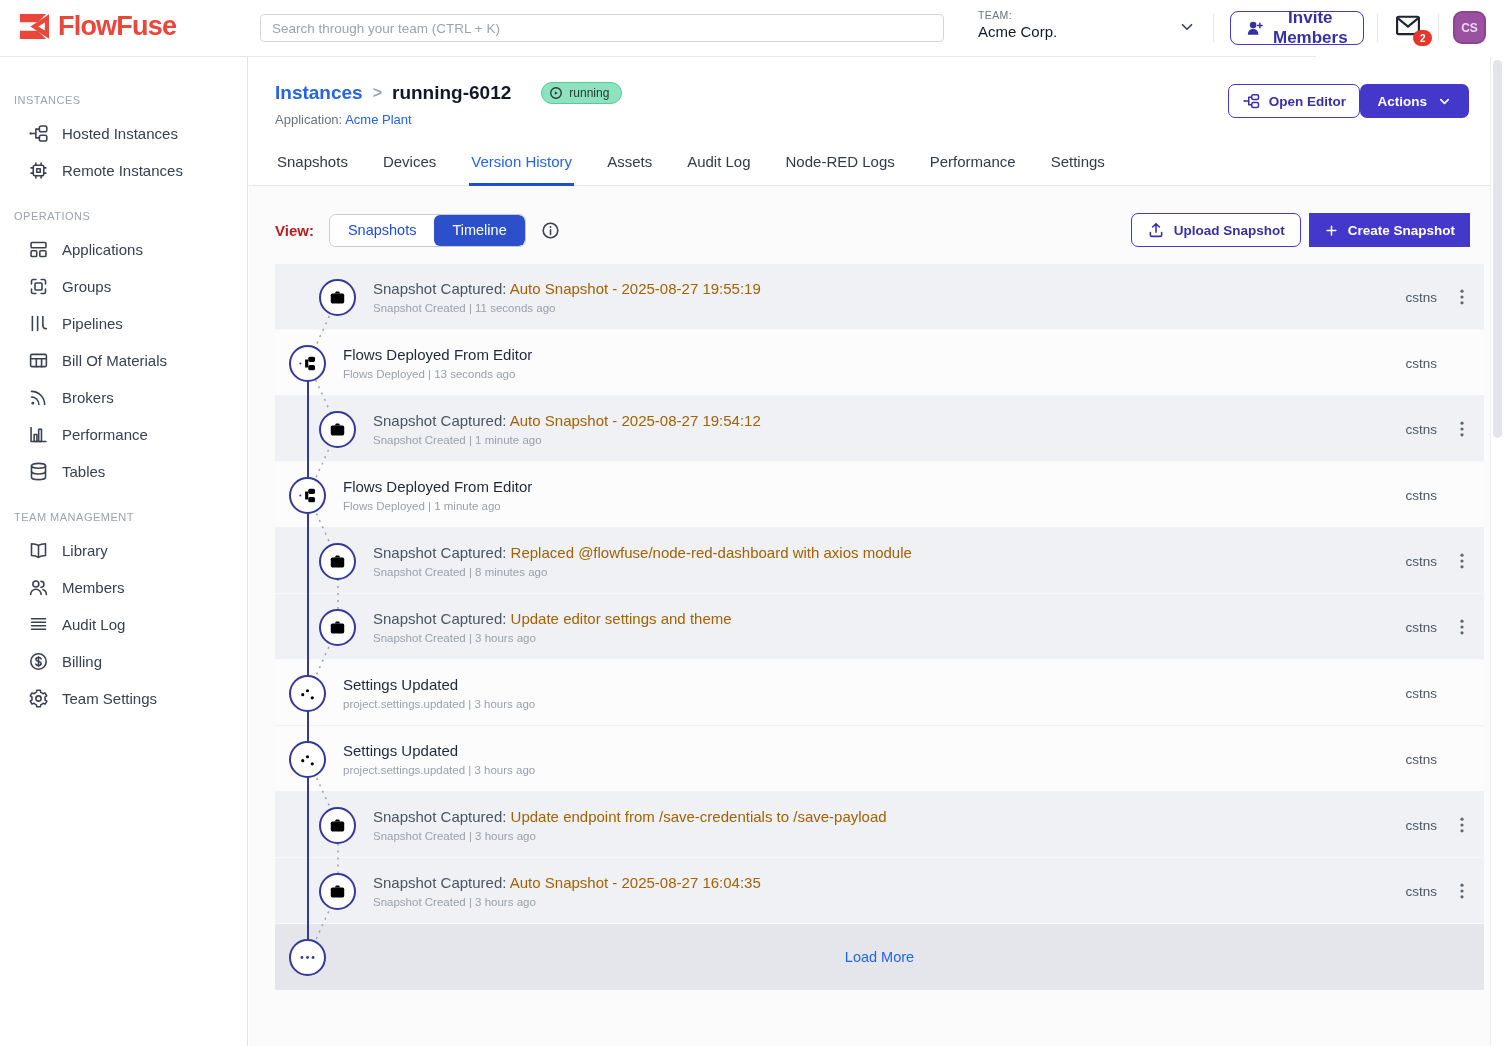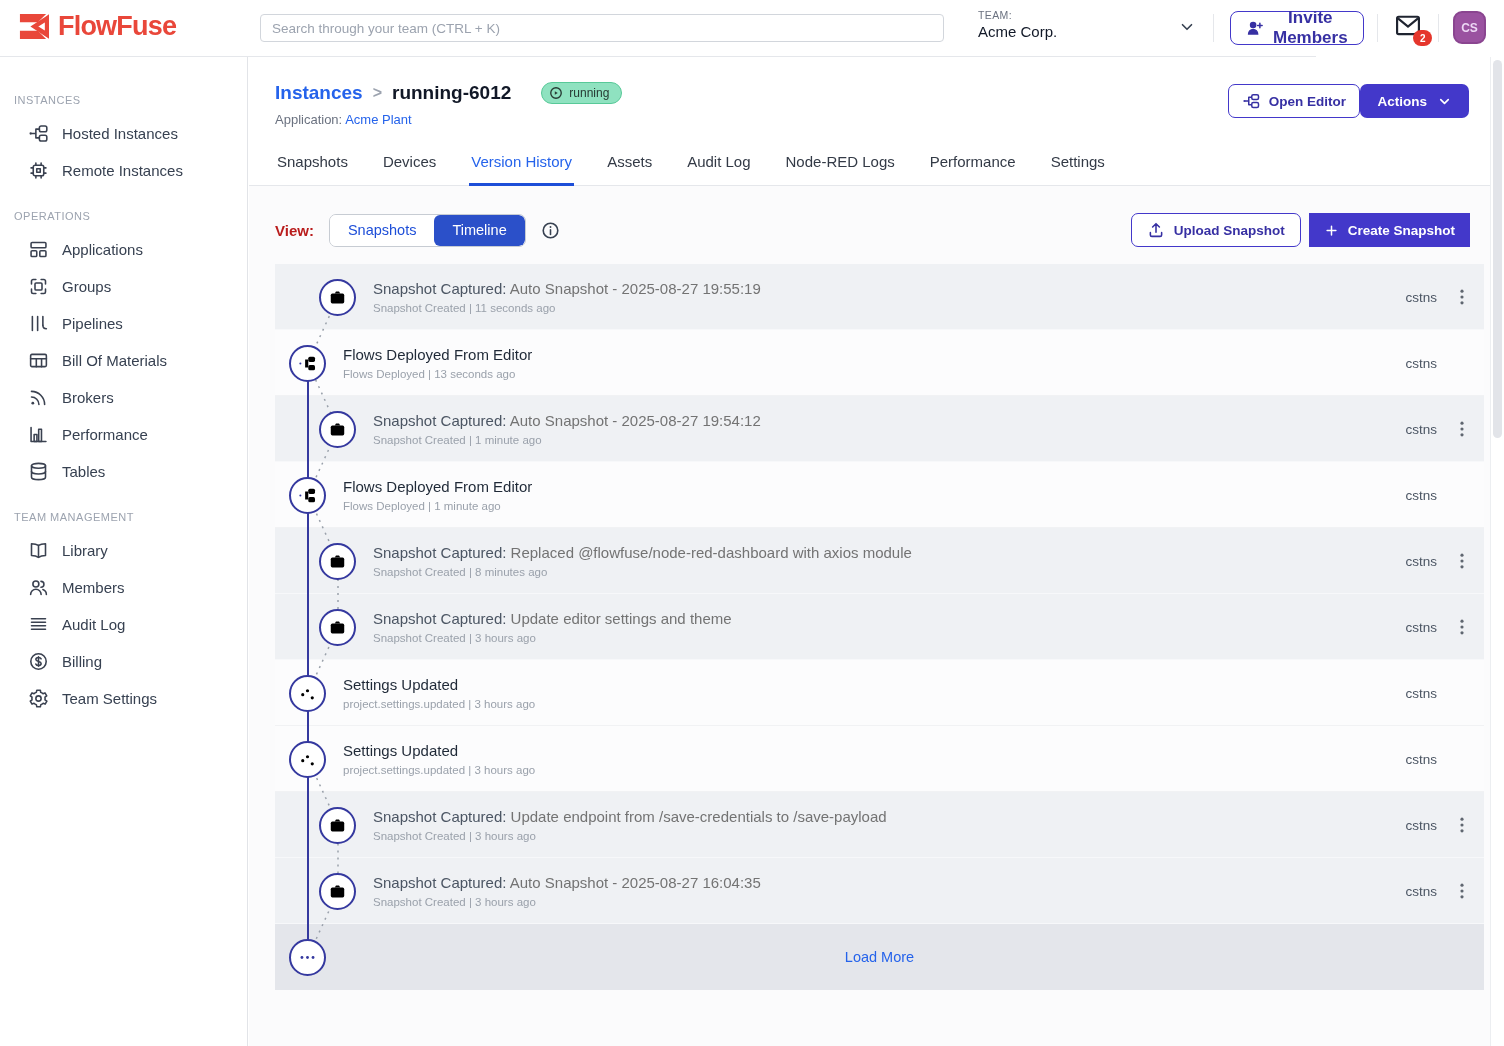--- a/index.html
+++ b/index.html
@@ -88,21 +88,21 @@
 
   
   .timeline-panel { position:relative; margin-top:17px; width:1209px; }
   .t-row { position:relative; height:66px; display:flex; flex-direction:column; justify-content:center; }
   .t-row.gray  { background:#eff1f4; }
   .t-row.white { background:#fcfcfd; box-shadow:inset 0 -1px 0 #f1f2f4; }
   .t-row.gray  { box-shadow:inset 0 -1px 0 #f7f8fa; }
   .t-body-snapshot { padding-left:98px; }
   .t-body-main { padding-left:68px; }
   .t-title { font-size:15px; color:#4b5563; }
-  .t-title .t-link { color:#737373; cursor:pointer; }
+  .t-title .t-link { color:#a16207; cursor:pointer; }
   .t-title.dark { color:#1f2937; }
   .t-meta { font-size:11.5px; color:#9aa1ab; margin-top:5px; }
   .t-user { position:absolute; right:47px; top:50%; transform:translateY(-50%); font-size:13.5px; color:#4b5563; }
   .t-kebab { position:absolute; right:12px; top:50%; transform:translateY(-50%); width:20px; height:20px;
              color:#5f6670; cursor:pointer; }
   .t-icon { position:absolute; top:15px; width:37px; height:37px; border-radius:50%; background:#fff;
             border:2px solid #35399f; color:#35399f; display:flex; align-items:center; justify-content:center;
             z-index:2; }
   .t-icon.snap { left:44px; }
   .t-icon.main { left:14px; }

